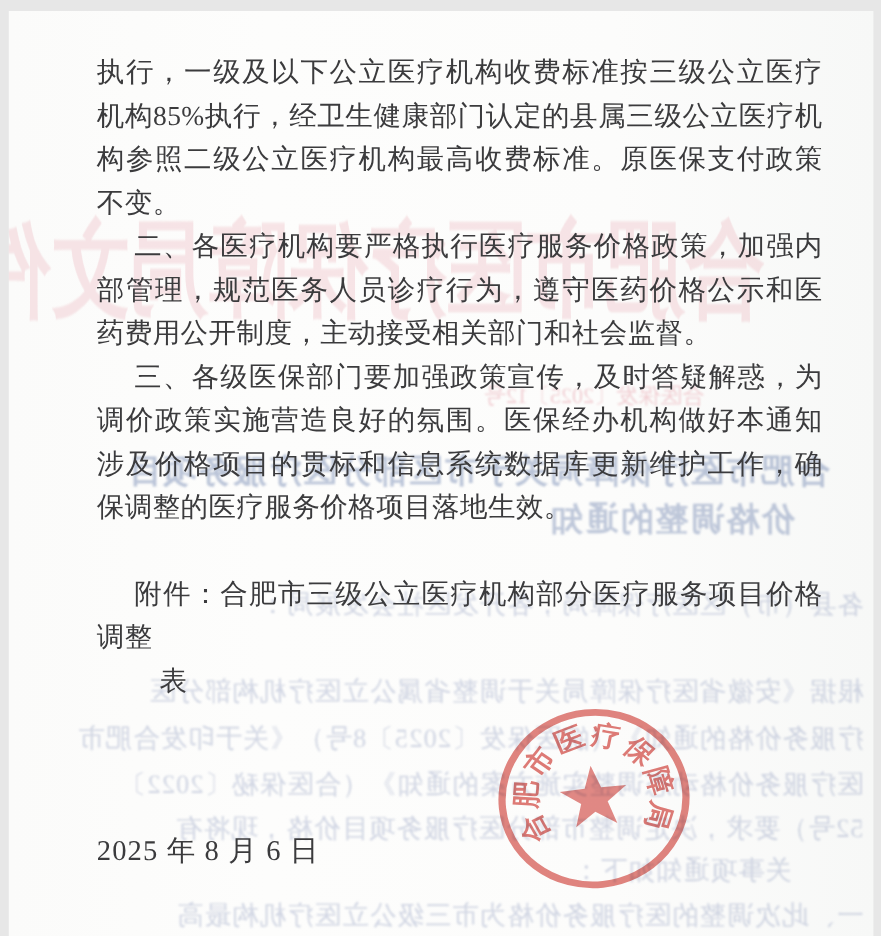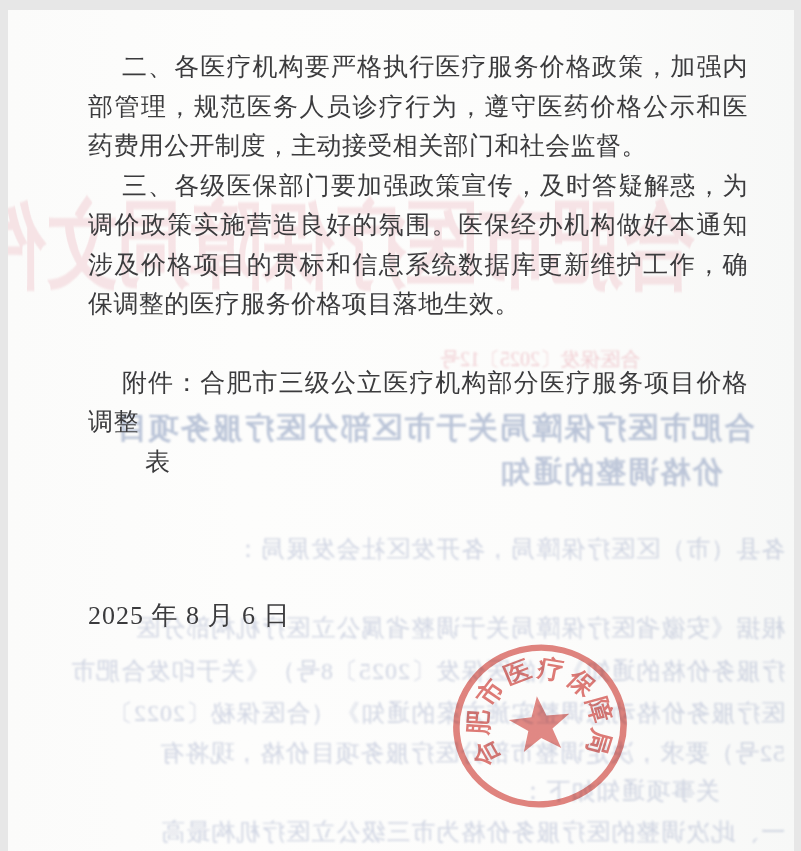--- a/index.html
+++ b/index.html
@@ -81,20 +81,21 @@
     <div class="bleed bleed-line bl-a">各县（市）区医疗保障局，各开发区社会发展局：</div>
     <div class="bleed bleed-line bl-b">根据《安徽省医疗保障局关于调整省属公立医疗机构部分医</div>
     <div class="bleed bleed-line bl-c">疗服务价格的通知》（皖医保发〔2025〕8号）《关于印发合肥市</div>
     <div class="bleed bleed-line bl-d">医疗服务价格动态调整实施方案的通知》（合医保秘〔2022〕</div>
     <div class="bleed bleed-line bl-e">52号）要求，决定调整市部分医疗服务项目价格，现将有</div>
     <div class="bleed bleed-line bl-f">关事项通知如下：</div>
     <div class="bleed bleed-line bl-g">一、此次调整的医疗服务价格为市三级公立医疗机构最高</div>
   </div>
 
   <div class="content">
+    <p class="para">执行，一级及以下公立医疗机构收费标准按三级公立医疗机构85%执行，经卫生健康部门认定的县属三级公立医疗机构参照二级公立医疗机构最高收费标准。原医保支付政策不变。</p>
     <p class="para indent">二、各医疗机构要严格执行医疗服务价格政策，加强内部管理，规范医务人员诊疗行为，遵守医药价格公示和医药费用公开制度，主动接受相关部门和社会监督。</p>
     <p class="para indent">三、各级医保部门要加强政策宣传，及时答疑解惑，为调价政策实施营造良好的氛围。医保经办机构做好本通知涉及价格项目的贯标和信息系统数据库更新维护工作，确保调整的医疗服务价格项目落地生效。</p>
     <div class="attachment">
       <div class="att-line1">附件：合肥市三级公立医疗机构部分医疗服务项目价格调整</div>
       <div class="att-line2">表</div>
     </div>
     <div class="date-line">2025 年 8 月 6 日</div>
   </div>
 
   <div class="seal">

